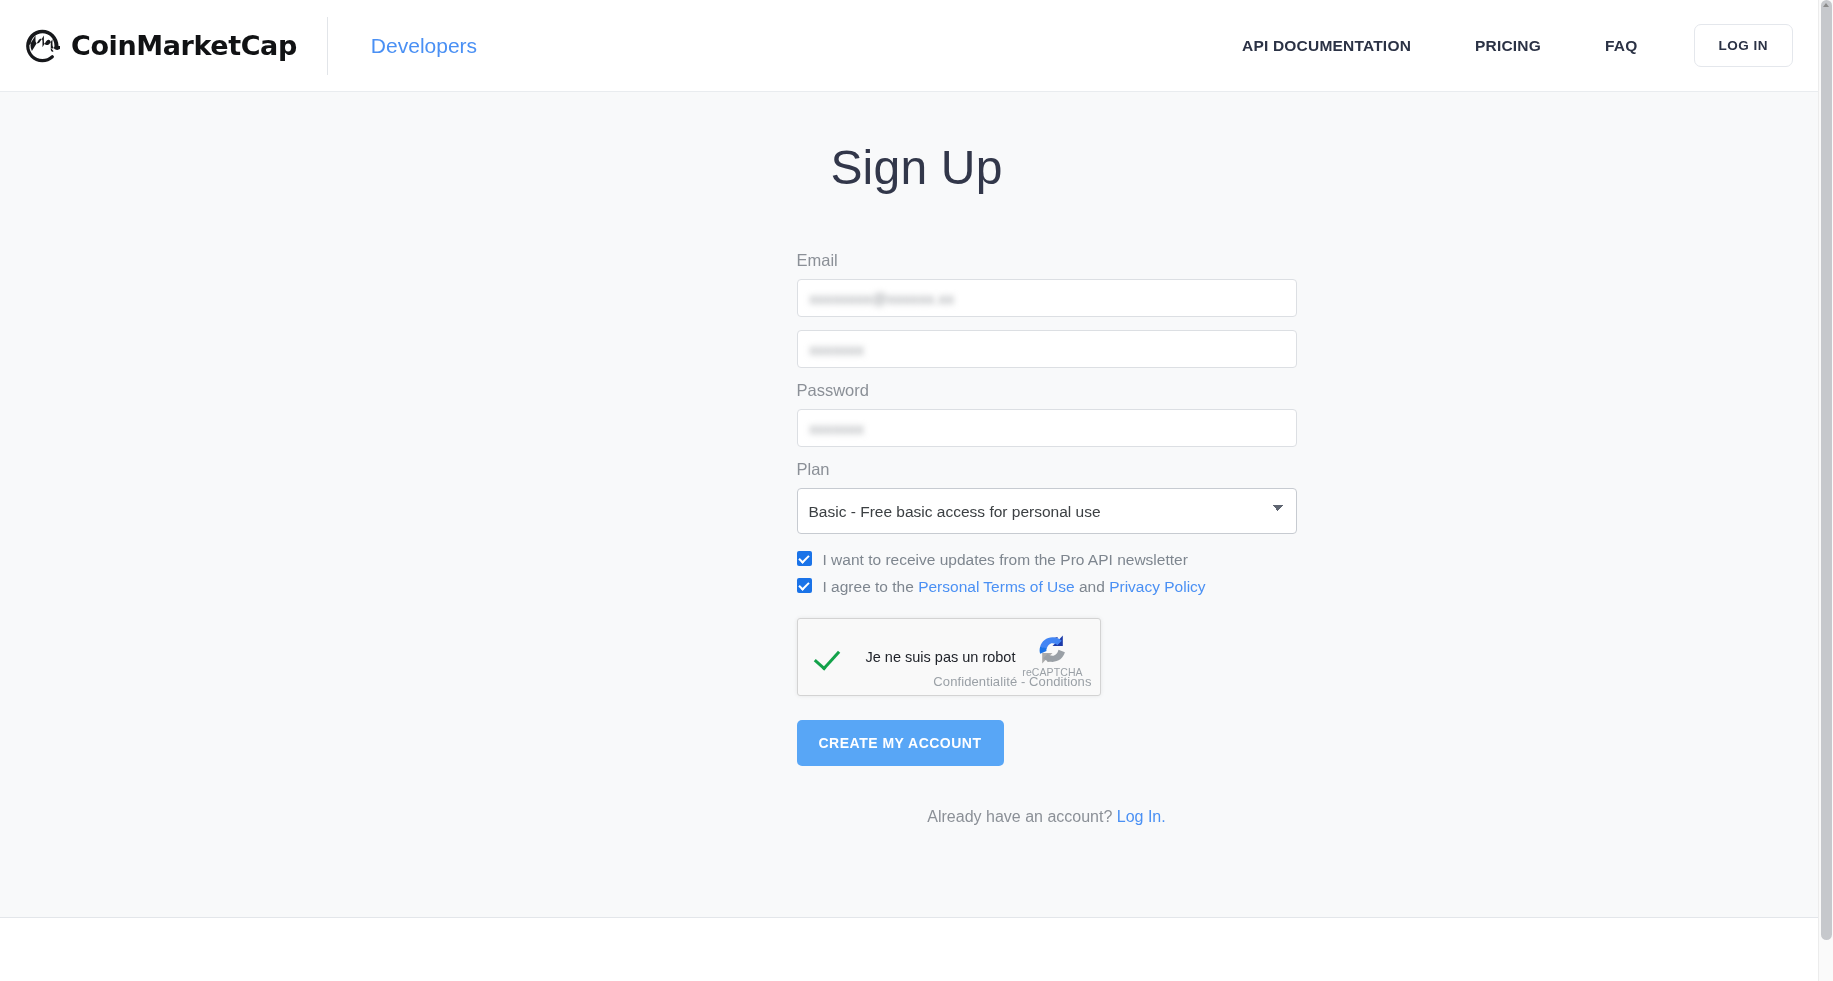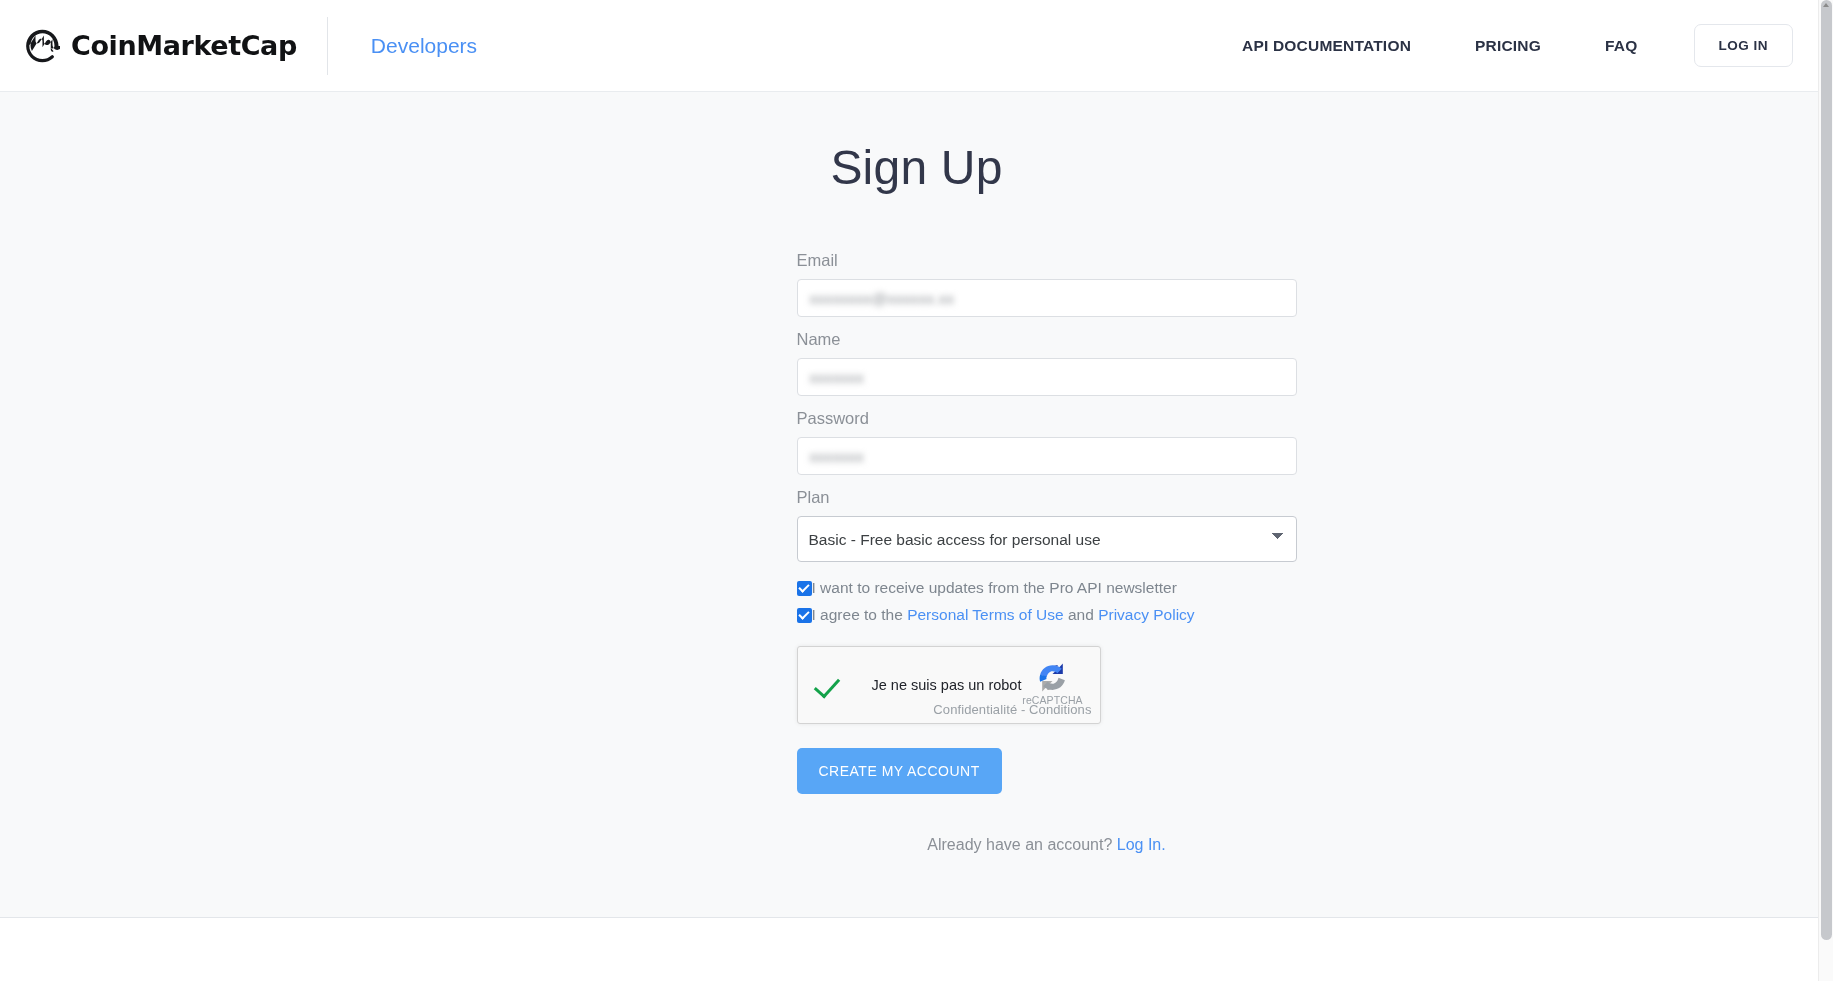--- a/index.html
+++ b/index.html
@@ -199,21 +199,22 @@
       calc(100% - 12px) 16px;
     background-size: 6px 6px, 6px 6px;
     background-repeat: no-repeat;
   }
 
   .field-plan { margin-bottom: 17px; }
 
   
   .check-row {
     display: flex;
-    align-items: center;
+    align-items: flex-start;
+    gap: 11px;
     margin-bottom: 9px;
   }
 
   .cb {
     width: 15px;
     height: 15px;
     flex: none;
     border-radius: 2px;
     background: #1a73e8;
     position: relative;
@@ -268,21 +269,21 @@
     width: 11px;
     height: 21px;
     border: solid #13a24a;
     border-width: 0 3.2px 3.2px 0;
     transform: rotate(42deg);
   }
 
   .rc-text {
     font-size: 14.5px;
     color: #20232a;
-    margin-left: 30px;
+    margin-left: 24px;
     font-family: "Liberation Sans", sans-serif;
     white-space: nowrap;
     text-align: right;
   }
 
   .rc-brand {
     position: absolute;
     right: 10px;
     top: 14px;
     width: 74px;
@@ -307,21 +308,21 @@
 
   
   .submit-btn {
     margin-top: 24px;
     background: #58a6f6;
     color: #ffffff;
     border: none;
     border-radius: 5px;
     font-family: "Liberation Sans", sans-serif;
     font-size: 14px;
-    font-weight: 400;
+    font-weight: 700;
     letter-spacing: 0.5px;
     padding: 15px 22px;
     cursor: pointer;
     white-space: nowrap;
   }
 
   .already {
     margin-top: 42px;
     text-align: center;
     font-size: 16px;
@@ -404,21 +405,20 @@
       <div class="field">
         <label class="field-label">Email</label>
         <div class="redacted-wrap">
           <input class="text-input" type="text" placeholder="" style="">
           <span class="redacted-value">xxxxxxxx@xxxxxx.xx</span>
         </div>
       </div>
 
       
       <div class="field">
-        <label class="field-label">Name</label>
         <div class="redacted-wrap">
           <input class="text-input" type="text" placeholder="" style="">
           <span class="redacted-value">xxxxxxx</span>
         </div>
       </div>
 
       
       <div class="field">
         <label class="field-label">Password</label>
         <div class="redacted-wrap">

